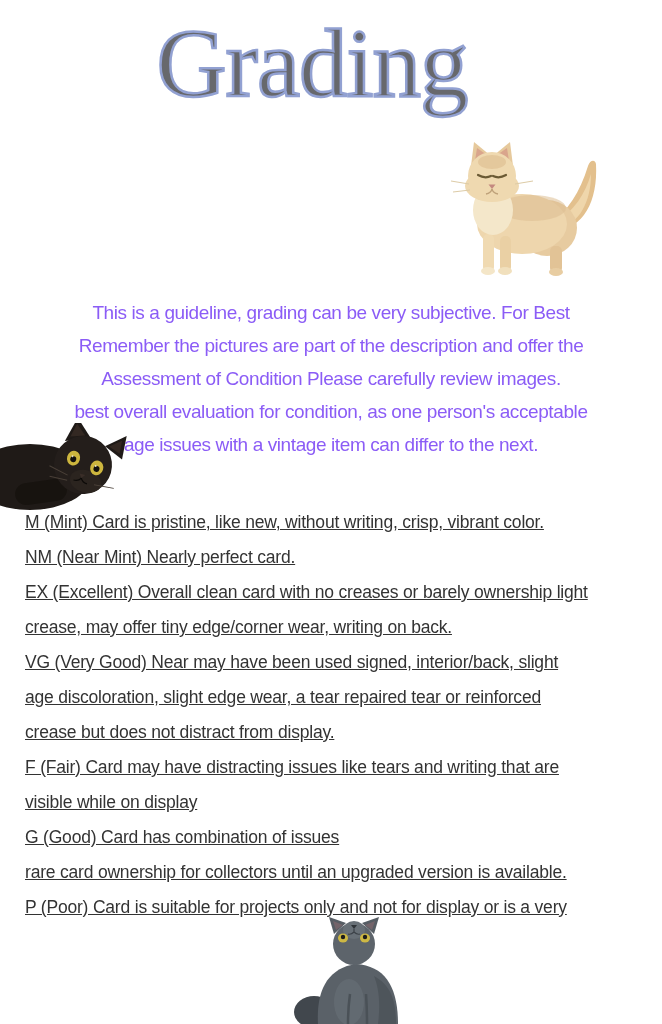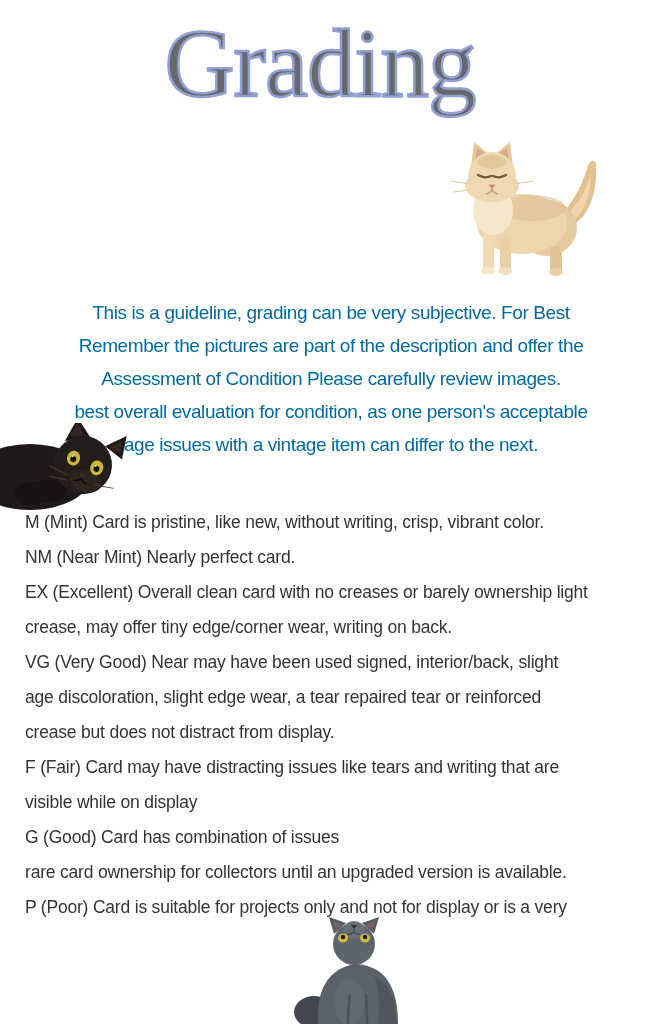--- a/index.html
+++ b/index.html
@@ -5,49 +5,50 @@
   html,body{margin:0;padding:0;background:#ffffff;}
   #page{
     position:relative;
     width:662px;height:1024px;
     background:#ffffff;
     overflow:hidden;
     font-family:"Liberation Sans", sans-serif;
   }
   
   #title{
-    position:absolute;top:14px;left:16px;width:608px;
+    position:absolute;top:14px;left:8px;width:608px;
     margin:0;text-align:center;
     font-family:"Liberation Serif", serif;
     font-weight:400;
     font-size:97px;line-height:100px;
     letter-spacing:-1px;
     color:#67686c;
     -webkit-text-stroke:2.5px #92a1d2;
   }
   
   #intro{
     position:absolute;top:296px;left:0;width:662px;
     text-align:center;
   }
   .intro-line{
     font-size:19px;line-height:33px;
     letter-spacing:-0.4px;
-    color:#0369a1;
+    color:#8b5cf6;
     white-space:nowrap;
   }
   
   #grades{
     position:absolute;top:505px;left:25px;width:620px;
   }
   .grade-line{
     font-size:17.5px;line-height:35px;
     letter-spacing:-0.2px;
     color:#333333;
     white-space:nowrap;
+    text-decoration:underline;
   }
   
   .cat{position:absolute;}
   #cream-cat{left:447px;top:136px;width:160px;height:140px;}
   #black-cat{left:-5px;top:423px;width:150px;height:90px;}
   #gray-cat{left:294px;top:916px;width:128px;height:108px;}
 </style>
 <title>Grading</title></head>
 <body>
 

